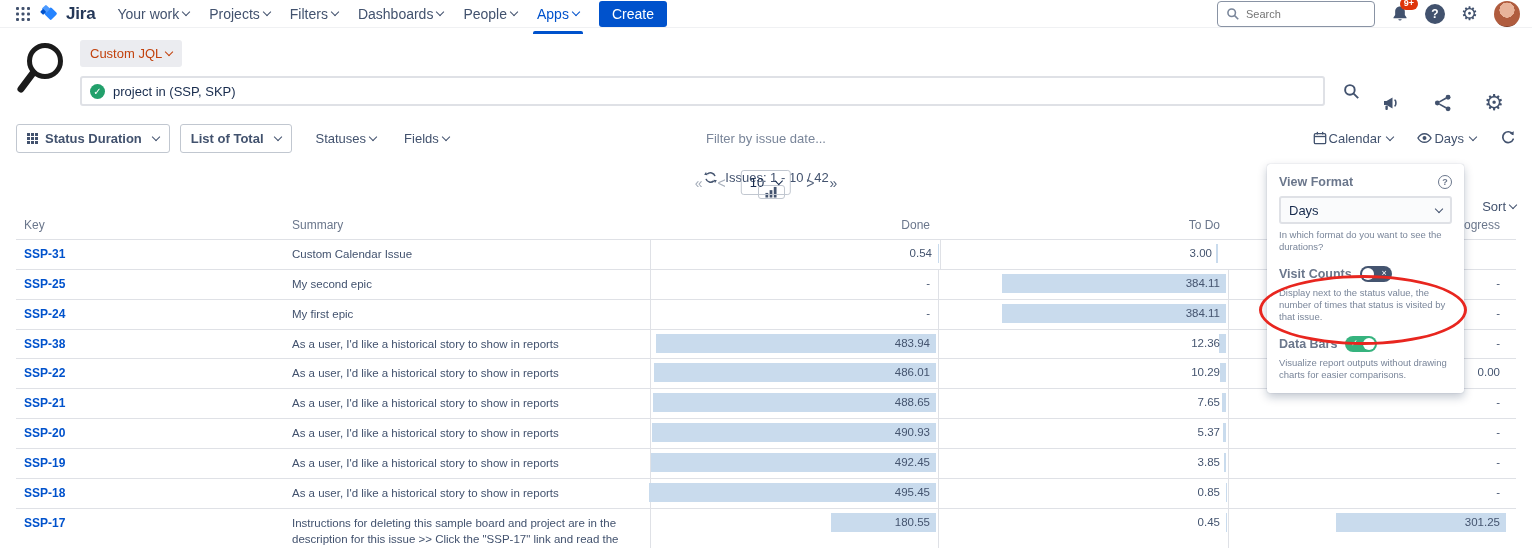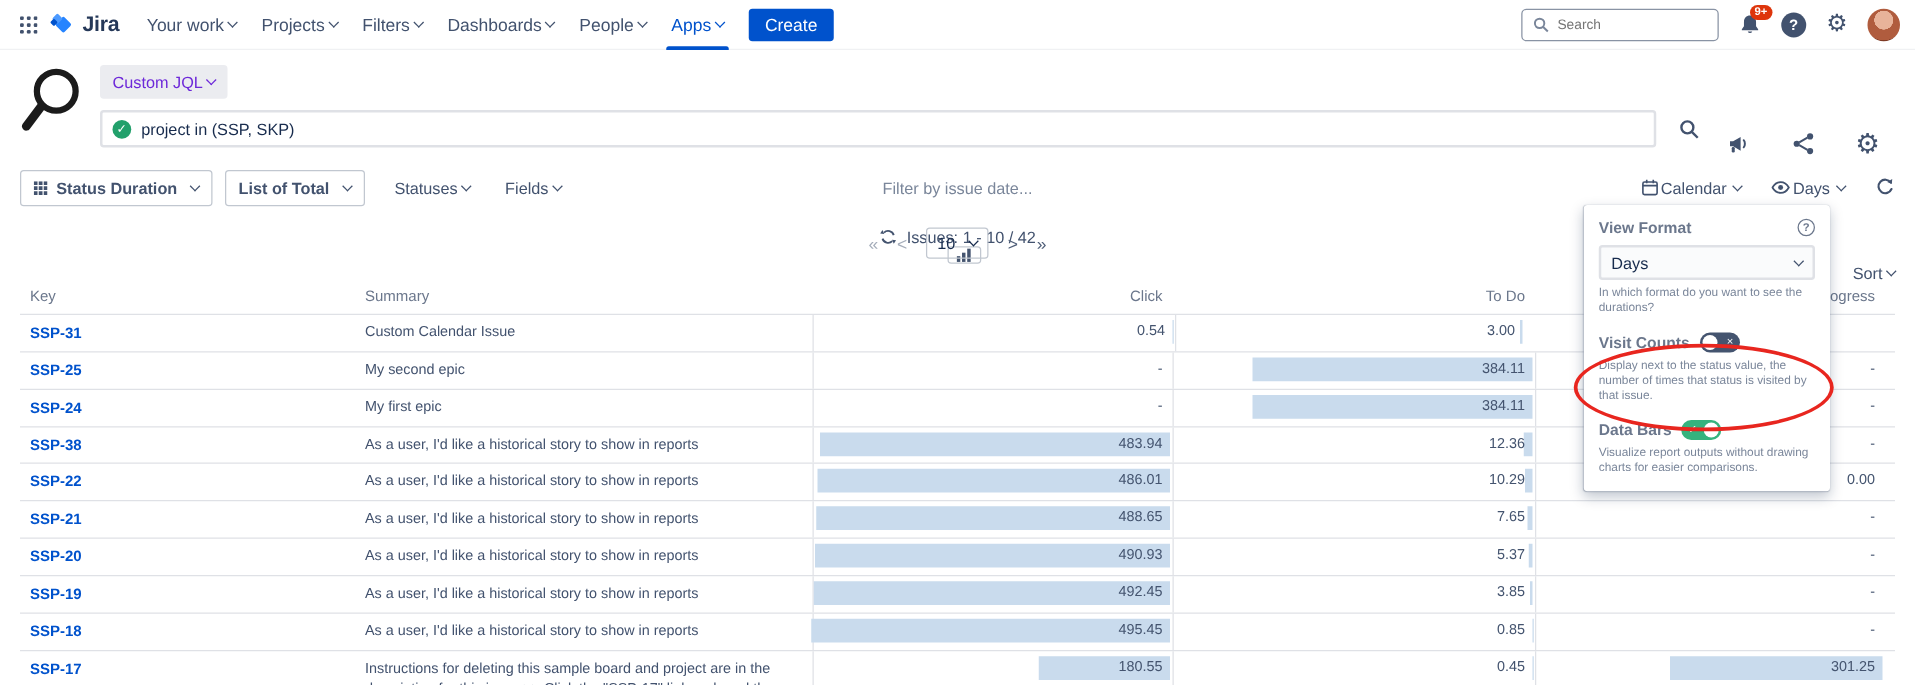--- a/index.html
+++ b/index.html
@@ -3,21 +3,21 @@
 <meta charset="utf-8">
 <style>
   * { box-sizing: border-box; margin: 0; padding: 0; }
   html,body { width:1532px; height:548px; overflow:hidden; background:#fff;
     font-family:"Liberation Sans", sans-serif; color:#172B4D; }
   .chev { display:inline-block; width:6px; height:6px; border-right:1.7px solid currentColor;
     border-bottom:1.7px solid currentColor; transform:rotate(45deg); margin:-3px 0 0 4px; }
   svg { display:block; }
 
   
-  .topnav { height:40px; display:flex; align-items:center; padding:0 12px 0 10px;
+  .topnav { height:28px; display:flex; align-items:center; padding:0 12px 0 10px;
     border-bottom:1px solid #F0F1F3; }
   .appswitcher { padding:6px; cursor:pointer; }
   .jira-logo { display:flex; align-items:center; gap:5px; margin:0 12px 0 4px; cursor:pointer; }
   .jira-word { font-size:17px; font-weight:700; color:#253858; letter-spacing:-0.2px; }
   .nav-items { display:flex; align-items:center; height:40px; }
   .nav-item { position:relative; height:40px; display:flex; align-items:center; padding:0 10px;
     font-size:14px; font-weight:500; color:#42526E; cursor:pointer; text-decoration:none; }
   .nav-item.active { color:#0052CC; }
   .nav-item.active::after { content:""; position:absolute; left:6px; right:6px; bottom:0;
     height:3px; background:#0052CC; border-radius:2px 2px 0 0; }
@@ -35,21 +35,21 @@
     font-size:12px; font-weight:700; display:flex; align-items:center; justify-content:center; cursor:pointer; }
   .gear-glyph { font-size:19px; color:#42526E; cursor:pointer; line-height:1; }
   .avatar { width:26px; height:26px; border-radius:50%; cursor:pointer;
     background:radial-gradient(circle at 50% 35%, #e8b39a 0 35%, #b05c3e 36% 75%, #7e3a24 76%); }
 
   
   .query-section { position:relative; padding:12px 16px 10px 16px; }
   .app-logo { position:absolute; left:14px; top:12px; }
   .query-main { margin-left:64px; }
   .jql-mode { display:inline-flex; align-items:center; background:#EBECF0; border:none;
-    border-radius:3px; padding:6px 10px; font-family:inherit; font-size:13px; color:#6d28d9; cursor:pointer; }
+    border-radius:3px; padding:6px 10px; font-family:inherit; font-size:13px; color:#c2410c; cursor:pointer; }
   .jql-input-row { display:flex; align-items:center; margin-top:9px; }
   .jql-input { width:1245px; height:30px; border:2px solid #DFE1E6; border-radius:3px;
     display:flex; align-items:center; gap:8px; padding:0 8px; background:#fff; cursor:text; }
   .check-circle { width:15px; height:15px; border-radius:50%; background:#22A06B; color:#fff;
     font-size:10px; display:flex; align-items:center; justify-content:center; flex:none; }
   .jql-text { font-size:13px; color:#172B4D; }
   .jql-search-btn { margin-left:18px; cursor:pointer; }
   .query-actions { position:absolute; right:28px; top:64px; display:flex; align-items:center; gap:32px; }
   .query-actions .gear-glyph { font-size:22px; }
   .qa-icon { cursor:pointer; }
@@ -343,21 +343,21 @@
   <span class="sort">
     <span>Sort</span>
       <span class="chev"></span>
   </span>
 </div>
 
 <div class="table">
   <div class="thead">
     <div class="c-key">Key</div>
     <div class="c-sum">Summary</div>
-    <div class="c-num">Click</div>
+    <div class="c-num">Done</div>
     <div class="c-num2">To Do</div>
     <div class="c-num3">In Progress</div>
   </div>
   <div id="tbody">
       <div class="trow">
         <div class="c-key"><a class="key-link">SSP-31</a></div>
         <div class="c-sum summary-cell">Custom Calendar Issue</div>
         <div class="c-num2">
           <div class="barbox">
             <div class="bar" style="width: 0.11%; background: rgb(201, 219, 237);"></div>

